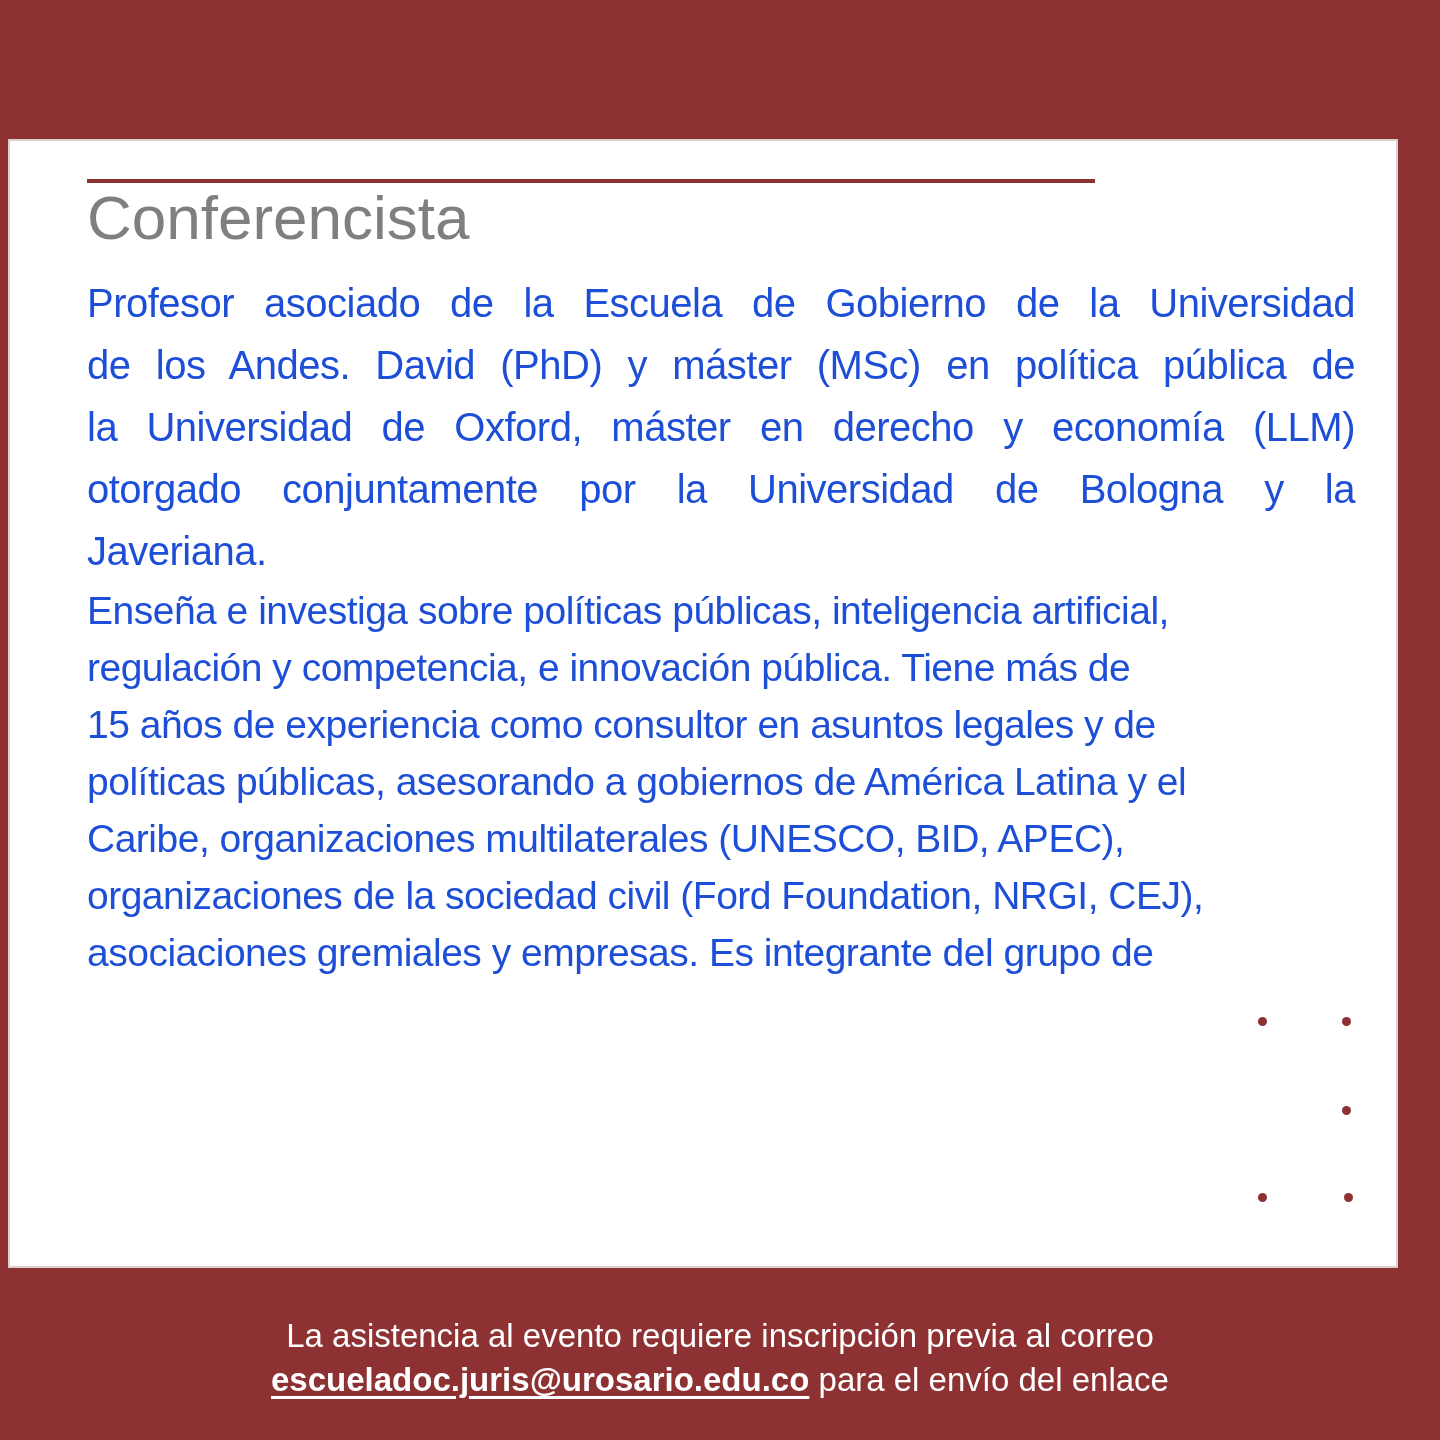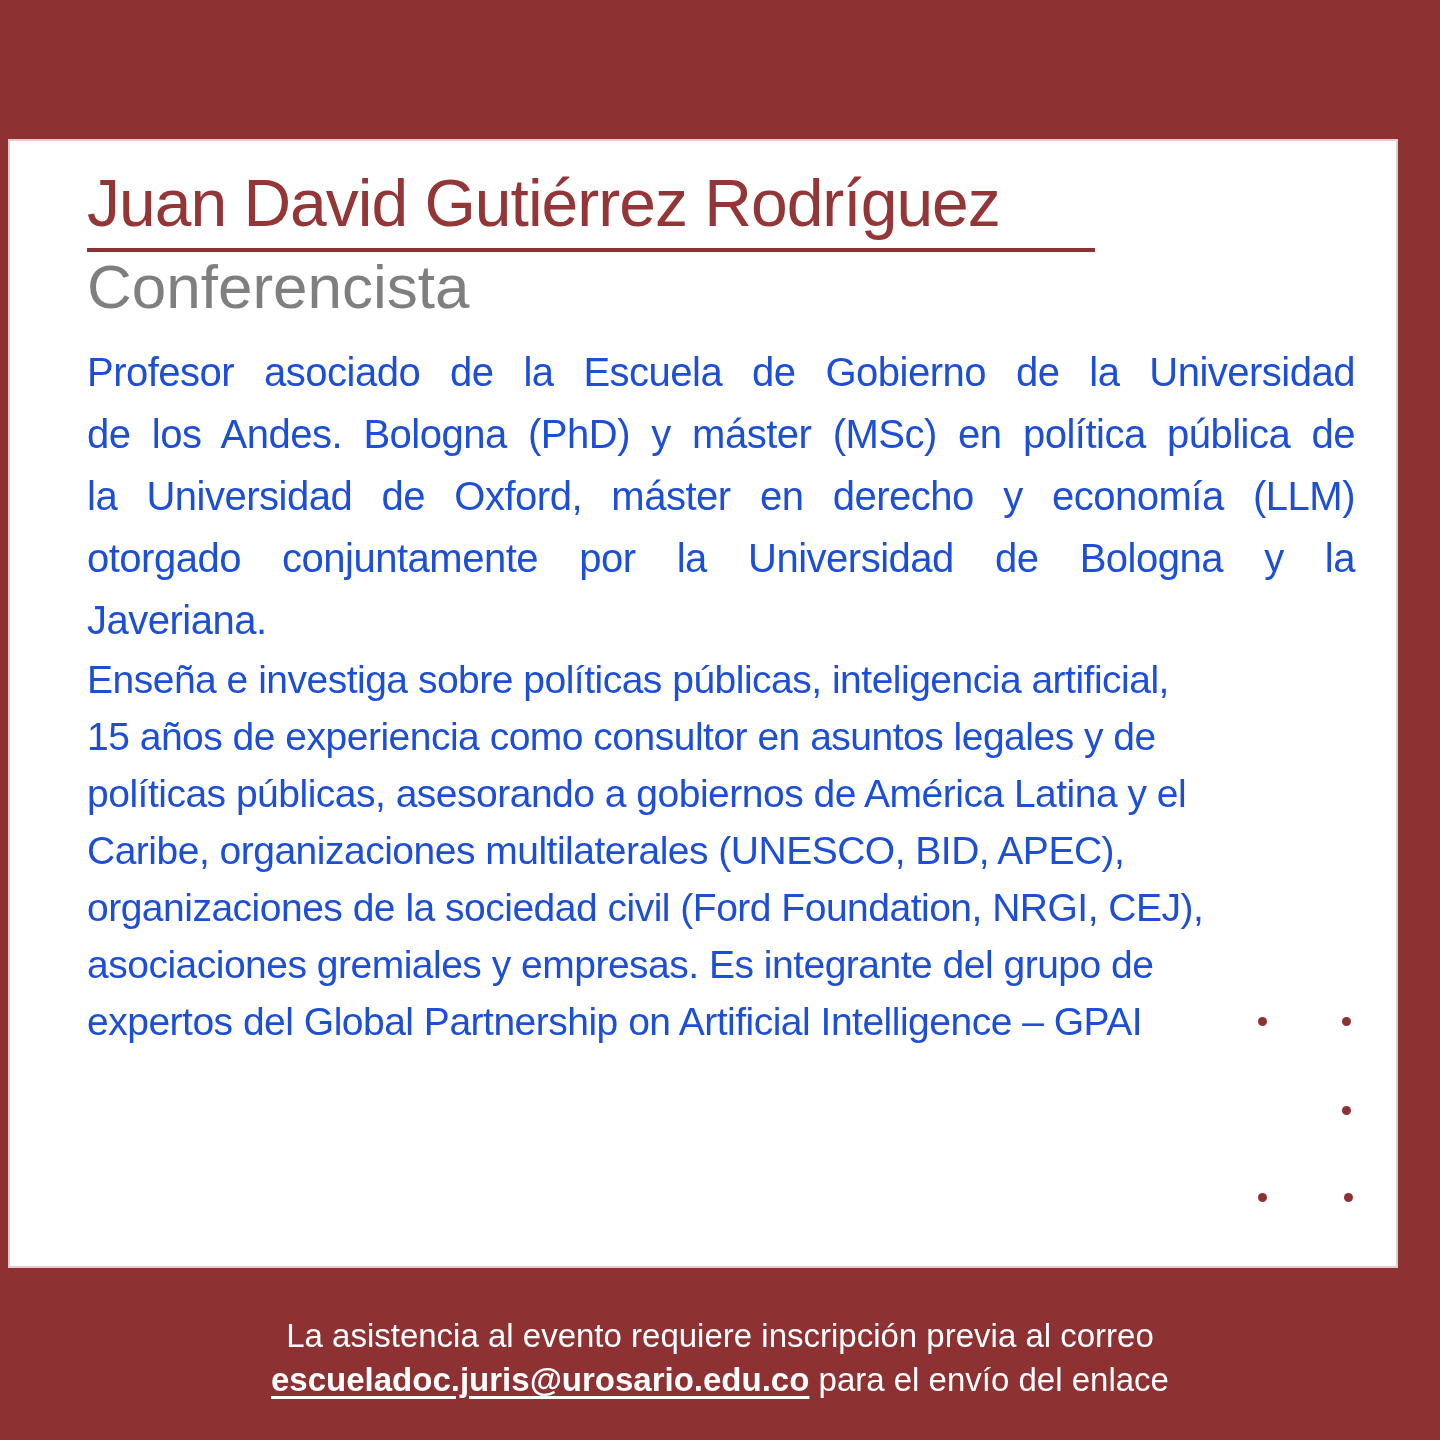--- a/index.html
+++ b/index.html
@@ -93,42 +93,41 @@
     text-decoration-thickness: 3px;
   }
 </style>
 </head>
 <body>
 
 <div class="slide">
 
   <div class="panel">
 
-    <h1 class="speaker-name">Juan David Gutiérrez Rodríguez</h1>
 
     <div class="title-rule"></div>
 
     <h2 class="speaker-role">Conferencista</h2>
 
     <div class="para para1">
       <div class="bline j">Profesor asociado de la Escuela de Gobierno de la Universidad</div>
-      <div class="bline j">de los Andes. Bologna (PhD) y máster (MSc) en política pública de</div>
+      <div class="bline j">de los Andes. David (PhD) y máster (MSc) en política pública de</div>
       <div class="bline j">la Universidad de Oxford, máster en derecho y economía (LLM)</div>
       <div class="bline j">otorgado conjuntamente por la Universidad de Bologna y la</div>
       <div class="bline">Javeriana.</div>
     </div>
 
     <div class="para para2">
       <div class="bline">Enseña e investiga sobre políticas públicas, inteligencia artificial,</div>
+      <div class="bline">regulación y competencia, e innovación pública. Tiene más de</div>
       <div class="bline">15 años de experiencia como consultor en asuntos legales y de</div>
       <div class="bline">políticas públicas, asesorando a gobiernos de América Latina y el</div>
       <div class="bline">Caribe, organizaciones multilaterales (UNESCO, BID, APEC),</div>
       <div class="bline">organizaciones de la sociedad civil (Ford Foundation, NRGI, CEJ),</div>
       <div class="bline">asociaciones gremiales y empresas. Es integrante del grupo de</div>
-      <div class="bline">expertos del Global Partnership on Artificial Intelligence – GPAI</div>
     </div>
 
   </div>
 
   <div class="dot d1"></div>
   <div class="dot d2"></div>
   <div class="dot d3"></div>
   <div class="dot d4"></div>
   <div class="dot d5"></div>
 

